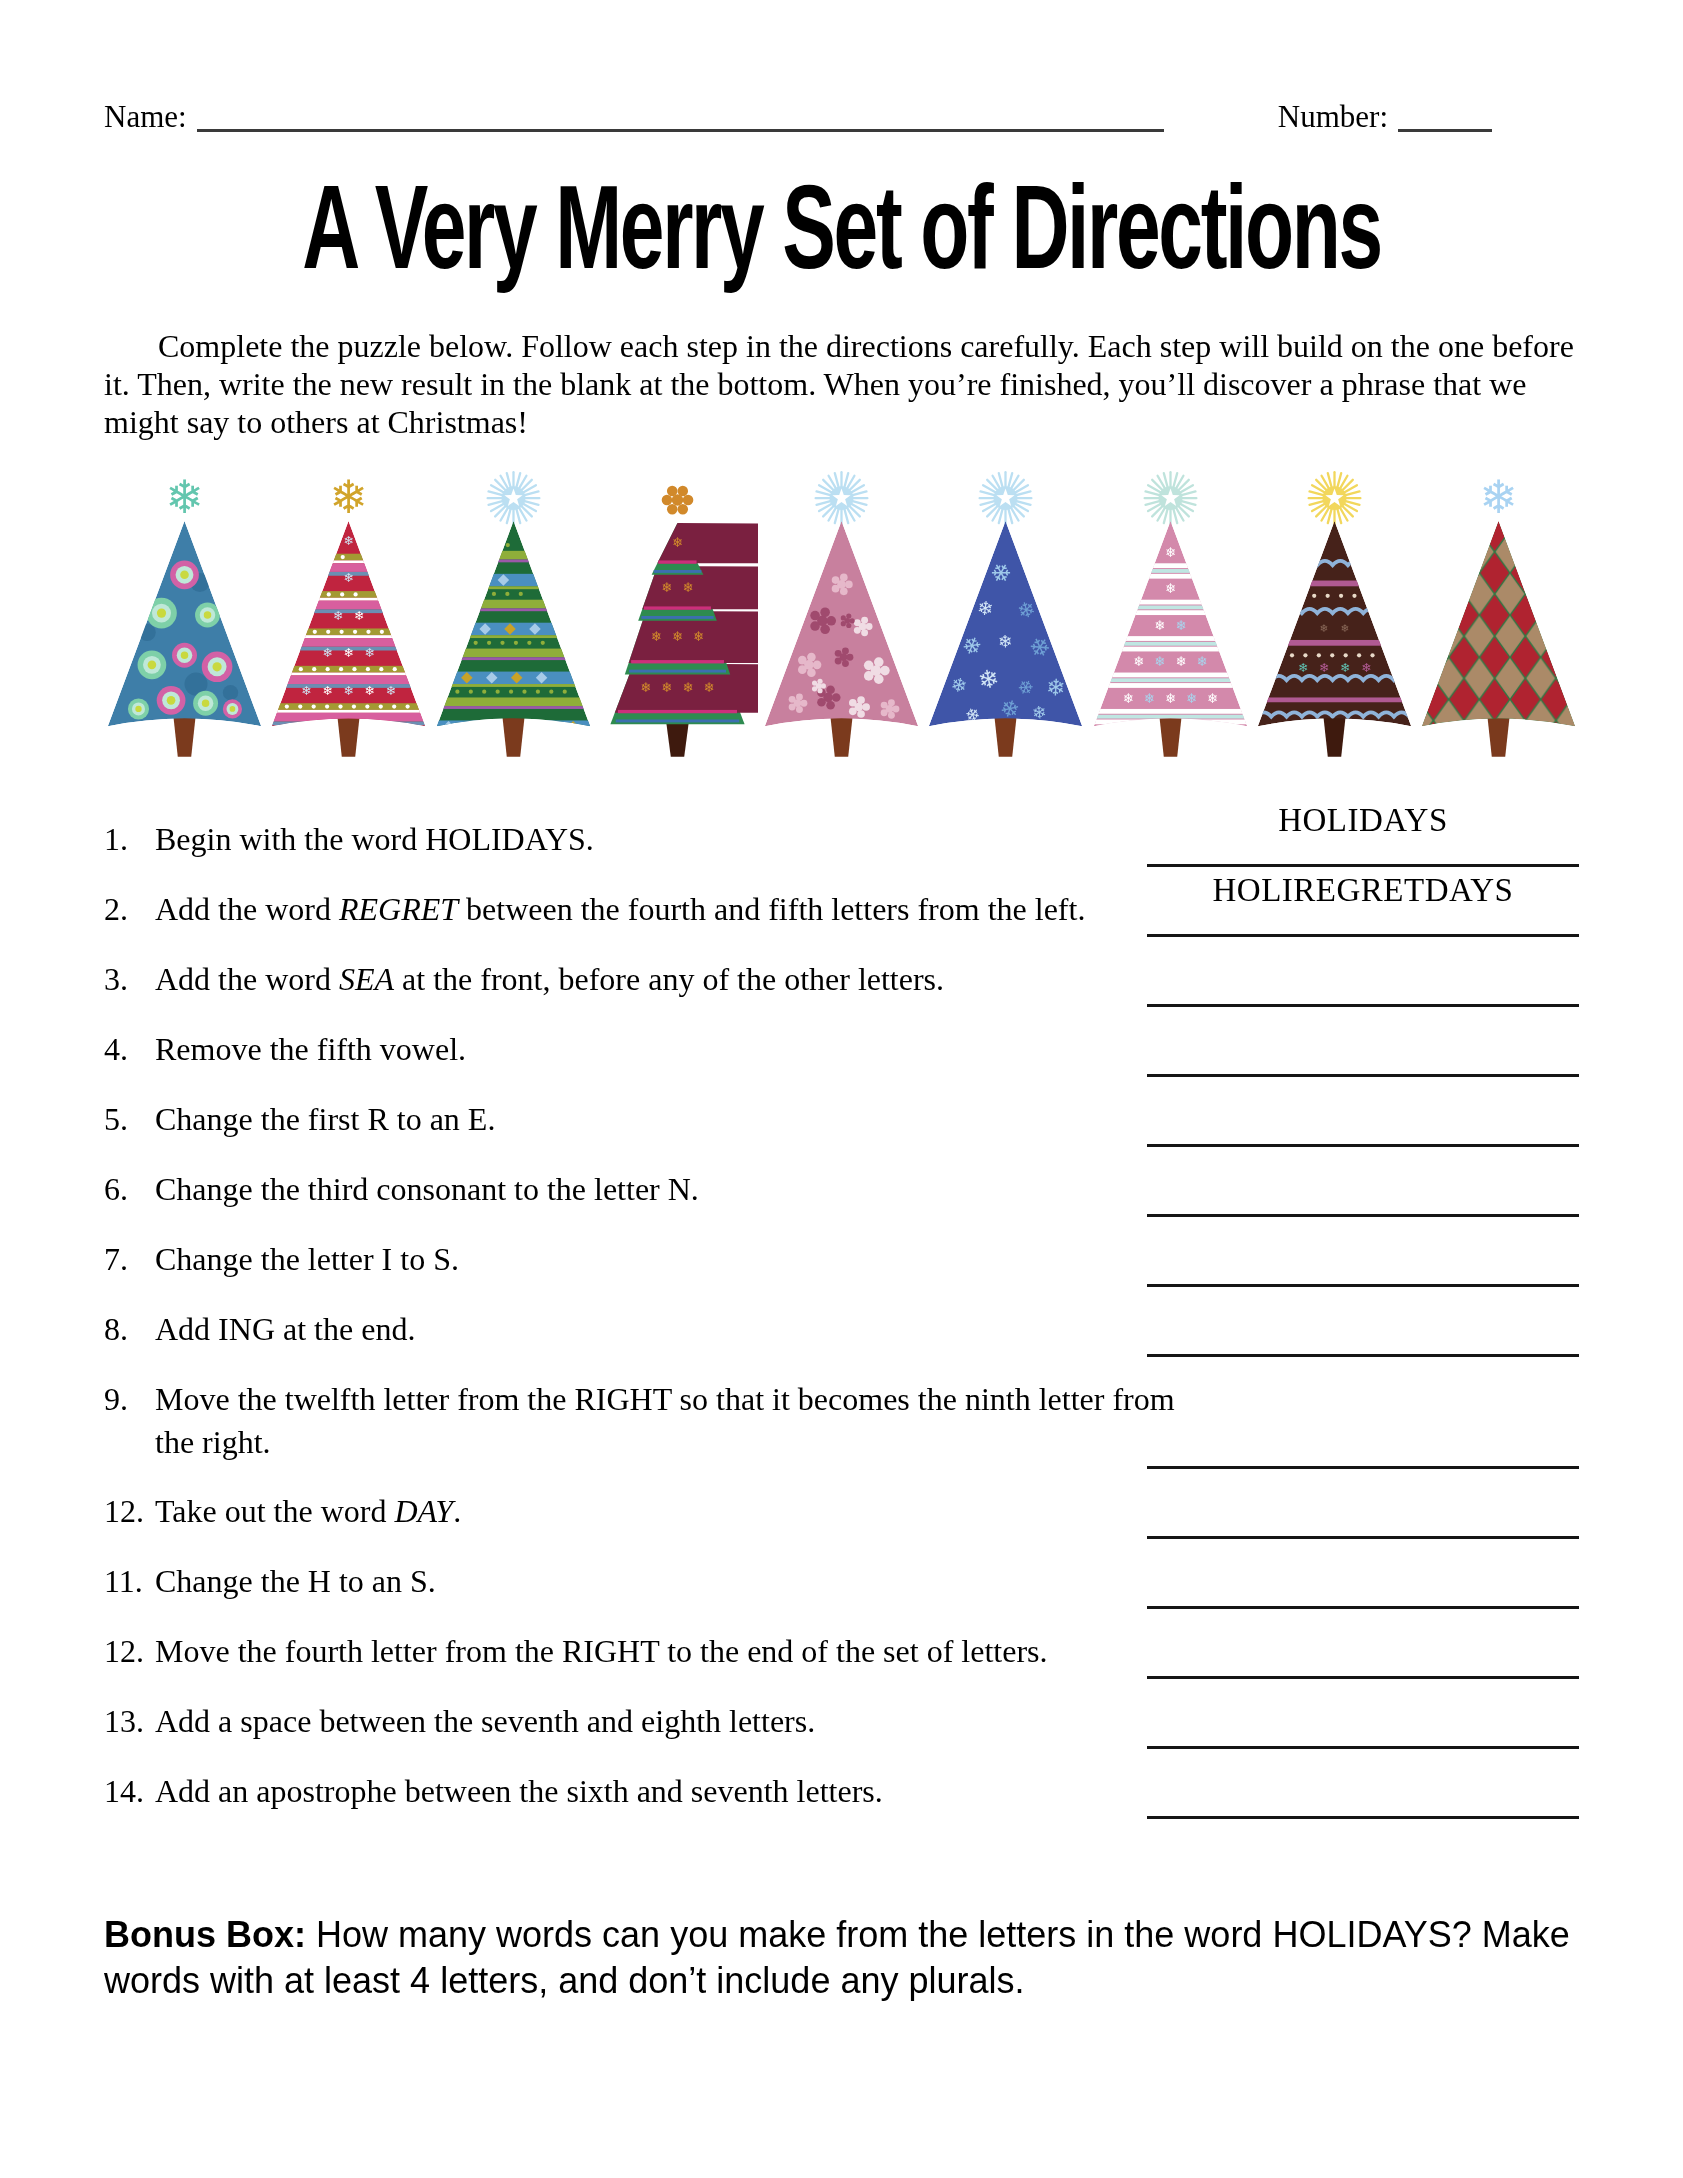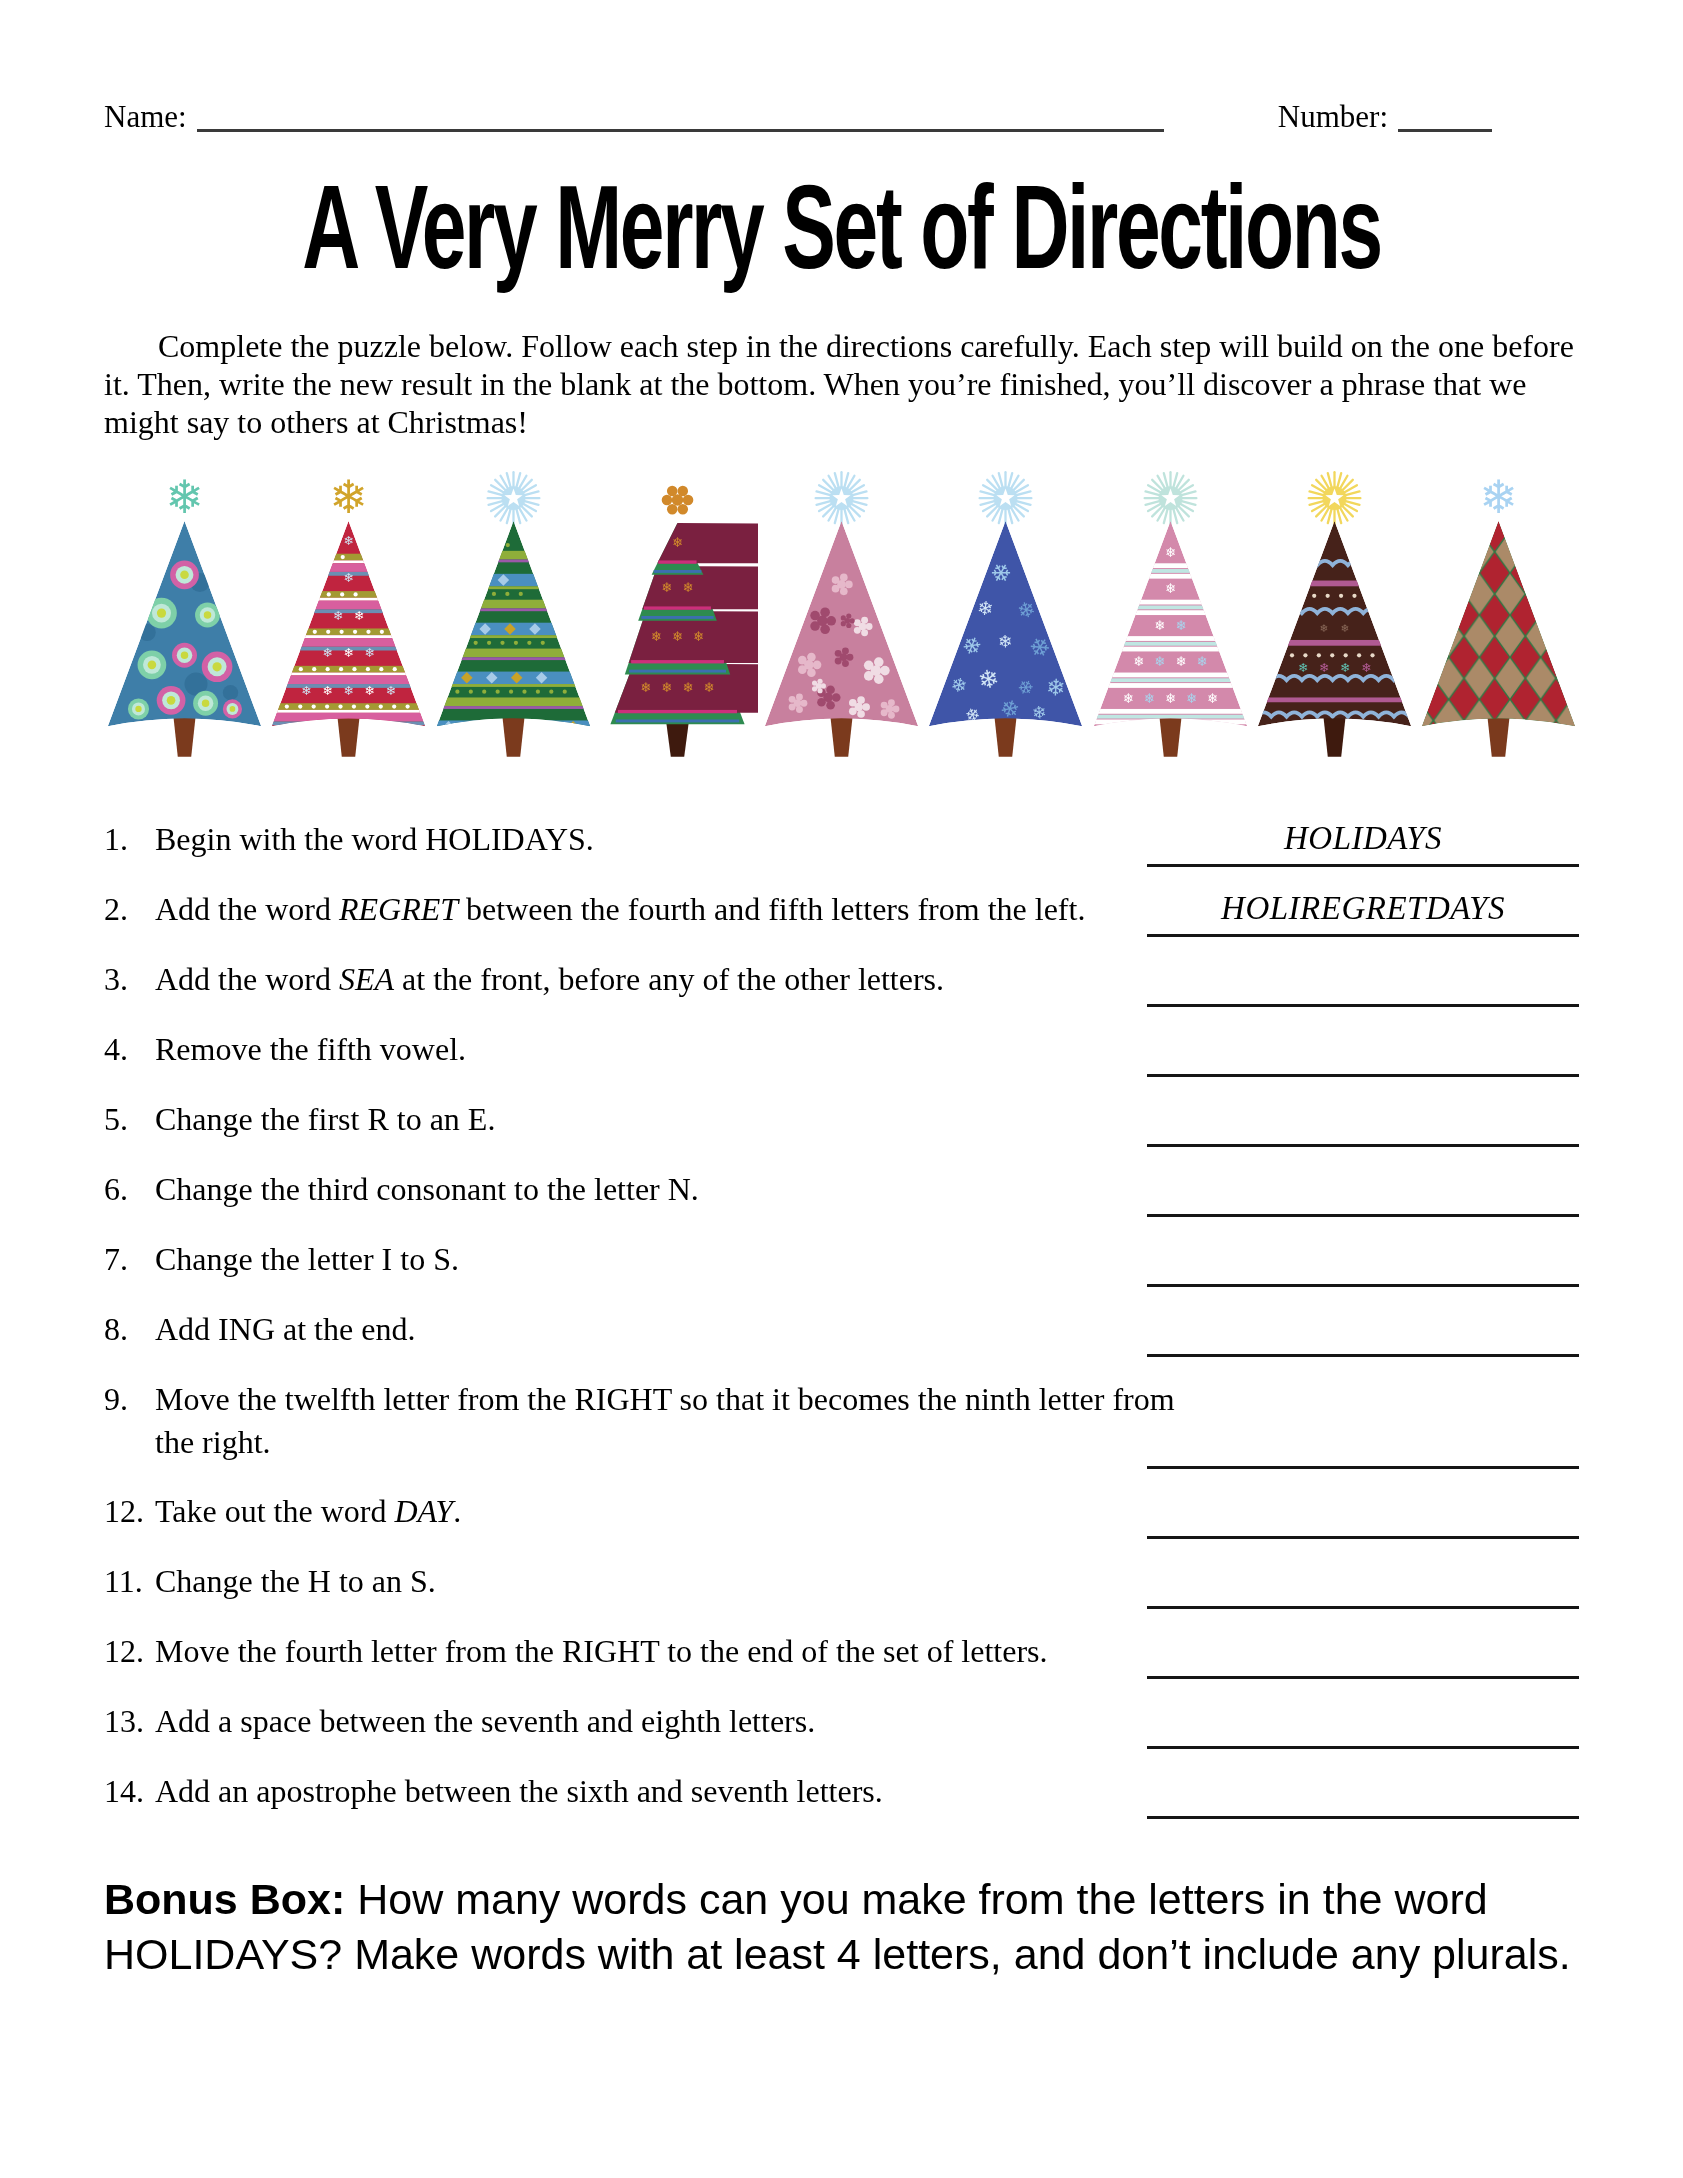--- a/index.html
+++ b/index.html
@@ -25,25 +25,25 @@
   
   .trees-row{margin-top:26px;display:flex;justify-content:space-between;align-items:flex-end;}
   .trees-row svg{width:161px;height:298px;display:block;}
 
   
   .steps{margin-top:53px;font-size:32px;}
   .step-row{position:relative;margin-bottom:27px;line-height:1.33;min-height:43px;}
   .step-num{display:inline-block;width:51px;vertical-align:top;}
   .step-text{display:inline-block;vertical-align:top;max-width:1035px;}
   .answer{position:absolute;right:0;bottom:-6px;width:432px;border-bottom:3px solid #151515;
-          text-align:center;padding-bottom:3px;min-height:40px;font-style:italic;}
+          text-align:center;padding-bottom:21px;min-height:40px;}
   .answer-text{font-size:33px;letter-spacing:0.5px;}
 
   
-  .bonus{margin-top:59px;font-family:"Liberation Sans",sans-serif;font-size:43px;line-height:1.26;}
+  .bonus{margin-top:99px;font-family:"Liberation Sans",sans-serif;font-size:36px;line-height:1.26;}
   .bonus b{font-weight:bold;}
 </style>
 </head>
 <body>
 
 <div class="page">
 
   <div class="header-row">
     <span>Name:</span>
     <span class="hline name-line"></span>

